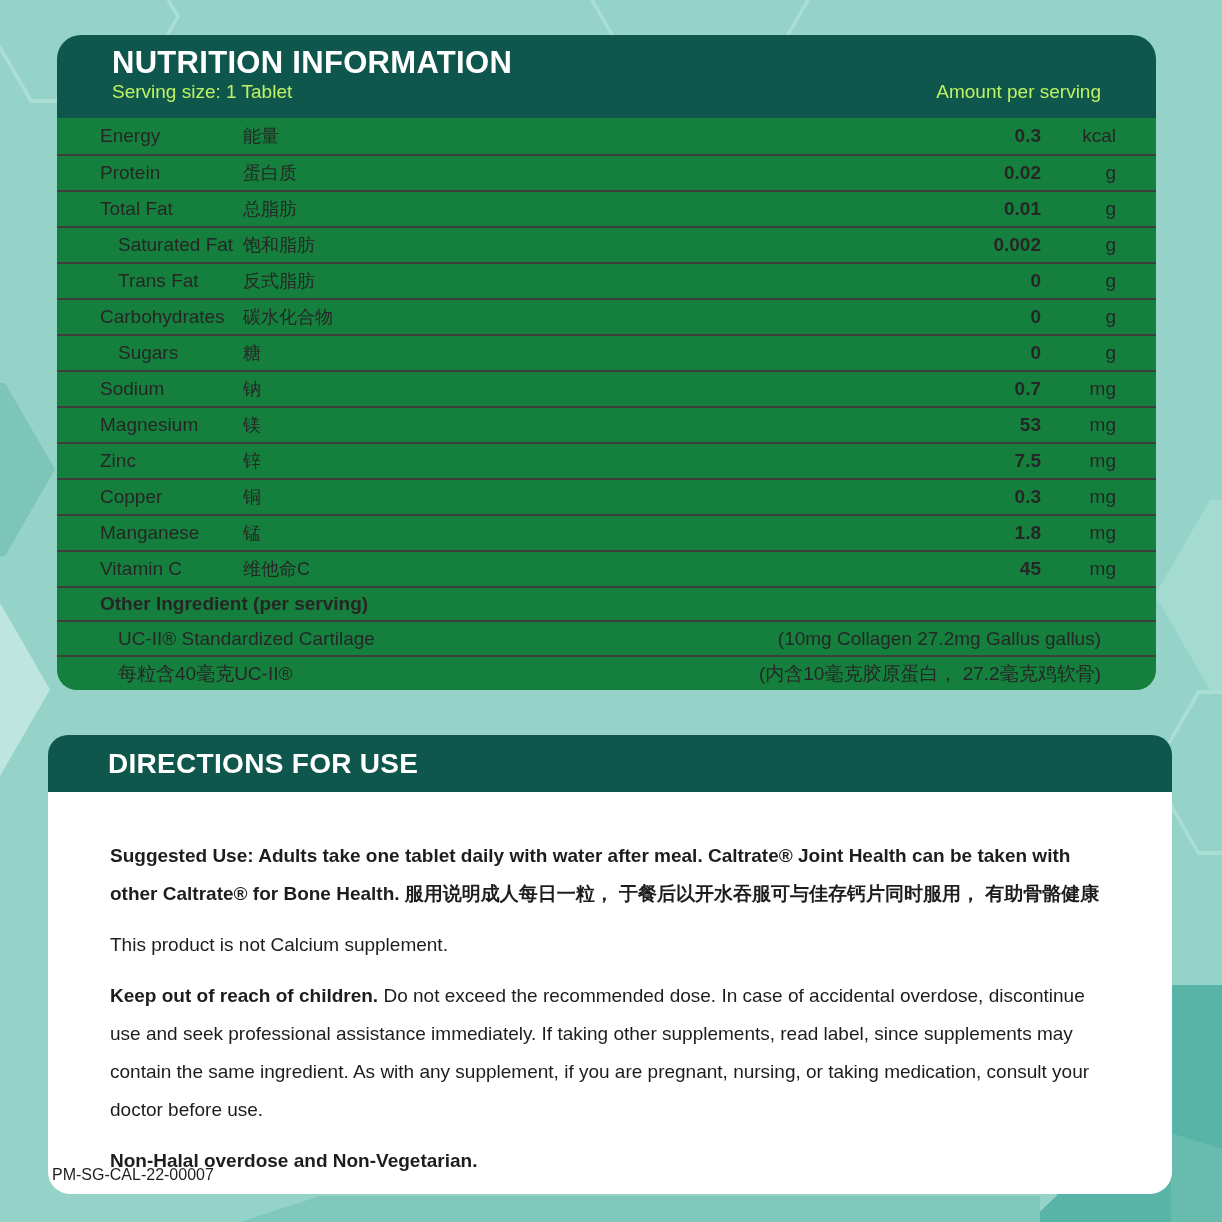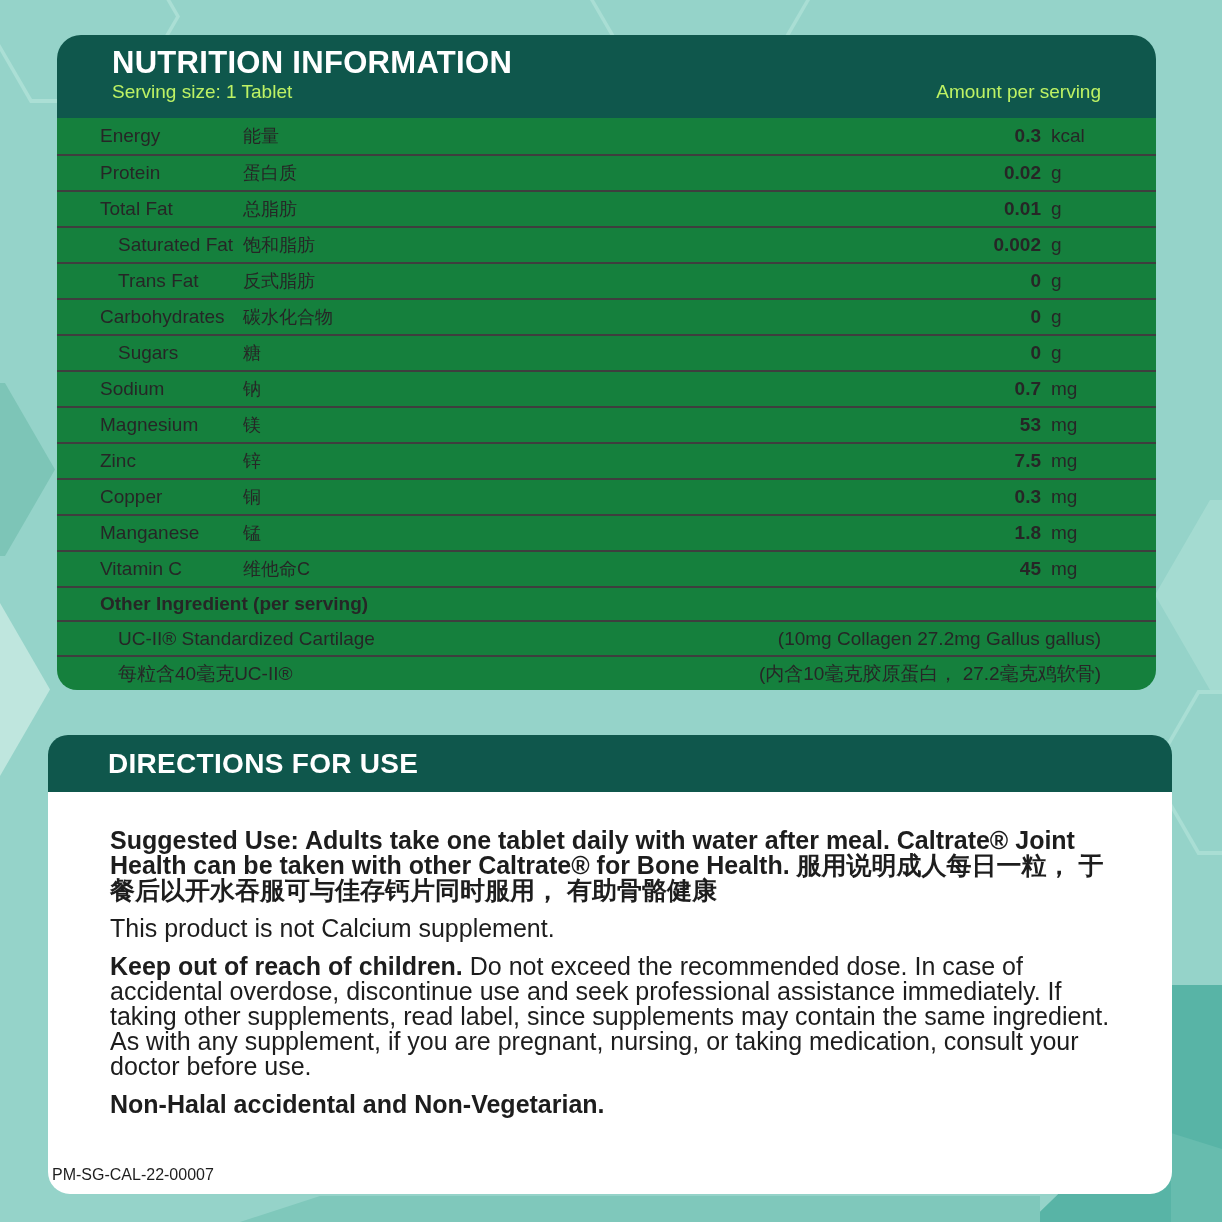--- a/index.html
+++ b/index.html
@@ -20,33 +20,33 @@
   .n-header{height:83px;border-radius:24px 24px 0 0;padding:0 55px;box-sizing:border-box;display:flex;flex-direction:column;justify-content:flex-start;}
   .n-title{font-size:31px;font-weight:700;letter-spacing:.3px;margin-top:11px;line-height:34px;}
   .n-sub{display:flex;justify-content:space-between;font-size:19px;color:#bef264;margin-top:1px;}
   .n-table{background:#15803d;border-radius:0 0 20px 20px;overflow:hidden;color:#262626;}
   .nrow{display:flex;align-items:center;height:36px;box-sizing:border-box;border-top:2px solid #3e3e3e;padding-right:40px;}
   .nrow:first-child{border-top:none;}
   .nrow .lab{width:186px;padding-left:43px;box-sizing:border-box;font-size:19px;}
   .nrow.indent .lab{padding-left:61px;}
   .nrow .zh{flex:1;font-size:18px;}
   .nrow .val{font-size:19px;text-align:center;font-weight:bold;}
-  .nrow .unit{width:75px;padding-left:10px;box-sizing:border-box;font-size:19px;}
+  .nrow .unit{width:75px;padding-left:10px;box-sizing:border-box;font-size:19px;text-align:right;}
   .nrow.head{height:34px;font-weight:700;font-size:19px;}
   .nrow.head .lab{width:auto;}
   .nrow.uc{height:35px;font-size:19px;}
   .nrow.uc .lab{width:auto;padding-left:61px;}
   .nrow.uc .pval{margin-left:auto;padding-right:15px;font-size:19px;}
 
   
   .directions{left:48px;top:735px;width:1124px;}
   .d-header{height:57px;border-radius:20px 20px 0 0;display:flex;align-items:center;padding-left:60px;box-sizing:border-box;}
   .d-title{font-size:28px;font-weight:700;letter-spacing:.3px;}
   .d-body{background:#fff;border-radius:0 0 22px 22px;height:402px;box-sizing:border-box;padding:36px 58px 0 62px;color:#1d1d1d;}
-  .para{font-size:25px;line-height:25px;margin:0 0 13px 0;}
+  .para{font-size:19px;line-height:38px;margin:9px 0 13px 0;}
   .para .lead{font-weight:700;}
 
   .footer-code{position:absolute;left:52px;top:1166px;z-index:3;font-size:16px;color:#1e1e1e;}
 </style>
 </head>
 <body>
 
 <div class="page">
 
   <div class="hex" style="left:-145px;top:383px;width:200px;height:173px;background:#7dc5b7;"></div>
@@ -170,19 +170,19 @@
   </div>
 
   <div class="section directions">
     <div class="sec-header d-header">
       <div class="d-title">DIRECTIONS FOR USE</div>
     </div>
     <div class="d-body">
       <p class="para"><span class="lead">Suggested Use: Adults take one tablet daily with water after meal. Caltrate® Joint Health can be taken with other Caltrate® for Bone Health. 服用说明成人每日一粒， 于餐后以开水吞服可与佳存钙片同时服用， 有助骨骼健康</span><span class="rest"></span></p>
       <p class="para"><span class="lead"></span><span class="rest">This product is not Calcium supplement.</span></p>
       <p class="para"><span class="lead">Keep out of reach of children.</span><span class="rest"> Do not exceed the recommended dose. In case of accidental overdose, discontinue use and seek professional assistance immediately. If taking other supplements, read label, since supplements may contain the same ingredient. As with any supplement, if you are pregnant, nursing, or taking medication, consult your doctor before use.</span></p>
-      <p class="para"><span class="lead">Non-Halal accidental and Non-Vegetarian.</span><span class="rest"></span></p>
+      <p class="para"><span class="lead">Non-Halal overdose and Non-Vegetarian.</span><span class="rest"></span></p>
     </div>
   </div>
 
   <div class="footer-code">PM-SG-CAL-22-00007</div>
 
 </div>
 
 </body></html>

